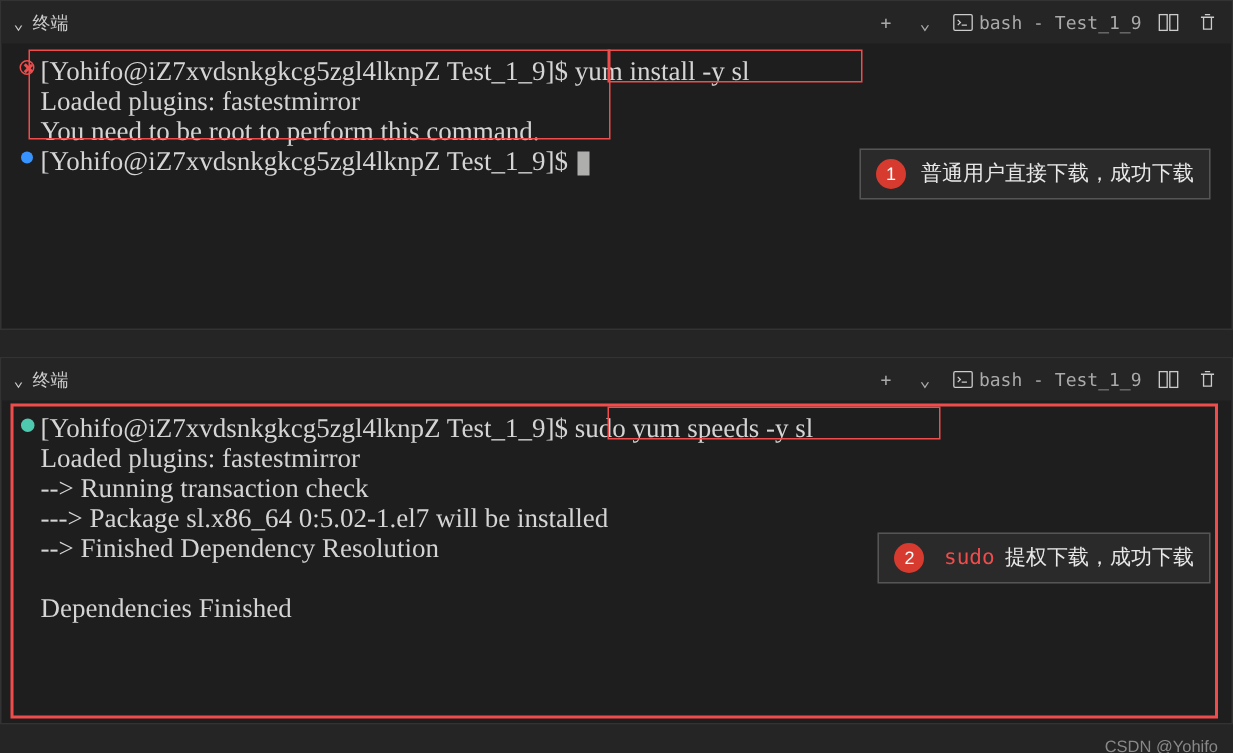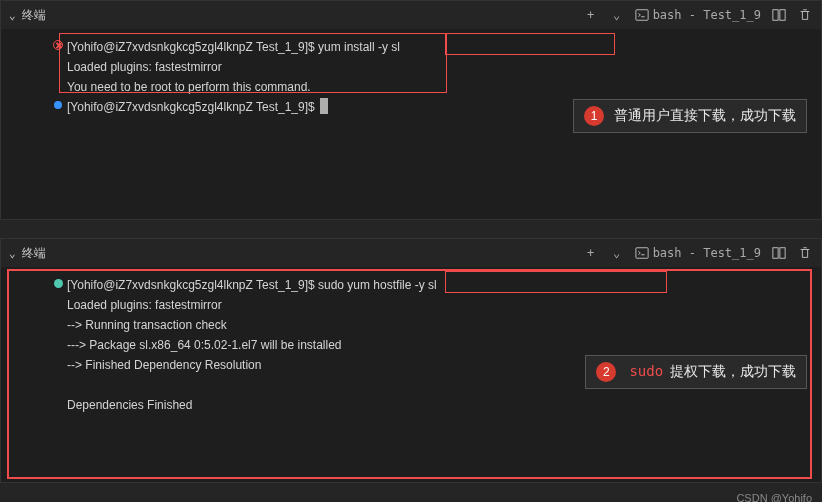--- a/index.html
+++ b/index.html
@@ -26,26 +26,25 @@
   padding: 0 8px;
   background: #252526;
   font-size: 12px;
   color: #cccccc;
 }
 .tb-left { display: flex; align-items: center; gap: 6px; }
 .tb-right { margin-left: auto; display: flex; align-items: center; gap: 10px; color: #aaa; }
 .tb-right .shellname { font-size: 12px; display: flex; align-items: center; gap: 4px; }
 .terminal-body {
   padding: 8px 8px;
-  font-family: Liberation Sans, sans-serif;
-  font-size: 12px;
+  font-family: Liberation Serif, serif;
+  font-size: 18px;
   line-height: 20px;
   color: #d4d4d4;
   position: relative;
-  margin-left: 40px;
 }
 .line { display: flex; align-items: flex-start; }
 .gutter { width: 18px; display: flex; justify-content: center; padding-top: 3px; }
 .err-dot { width: 10px; height: 10px; border-radius: 50%; border: 1.5px solid #f14c4c; position: relative; }
 .err-dot::before, .err-dot::after { content:""; position:absolute; left:4px; top:1px; width:1.5px; height:7px; background:#f14c4c; }
 .err-dot::before { transform: rotate(45deg); }
 .err-dot::after { transform: rotate(-45deg); }
 .ok-dot { width: 8px; height: 8px; border-radius: 50%; background: #3794ff; margin-top:1px;}
 .ok-dot.green { background: #4ec9b0; width:9px; height:9px; }
 .prompt { color: #d4d4d4; white-space: pre; }
@@ -166,21 +165,21 @@
             <path d="M3 4h10M5 4v9h6V4M6 2h4" stroke="#ccc" fill="none" stroke-width="1"></path>
           </svg>
       </span>
     </div>
   </div>
   <div class="terminal-body">
     <div class="line">
       <span class="gutter">
           <span class="ok-dot green"></span>
         </span>
-      <span><span class="prompt">[Yohifo@iZ7xvdsnkgkcg5zgl4lknpZ Test_1_9]$ </span><span class="cmd-hl">sudo yum hostfile -y sl</span></span>
+      <span><span class="prompt">[Yohifo@iZ7xvdsnkgkcg5zgl4lknpZ Test_1_9]$ </span><span class="cmd-hl">sudo yum speeds -y sl</span></span>
     </div>
     <div class="line">
         <span class="gutter"></span>
         <span>Loaded plugins: fastestmirror</span>
       </div>
     <div class="line">
         <span class="gutter"></span>
         <span>--&gt; Running transaction check</span>
       </div>
     <div class="line">

